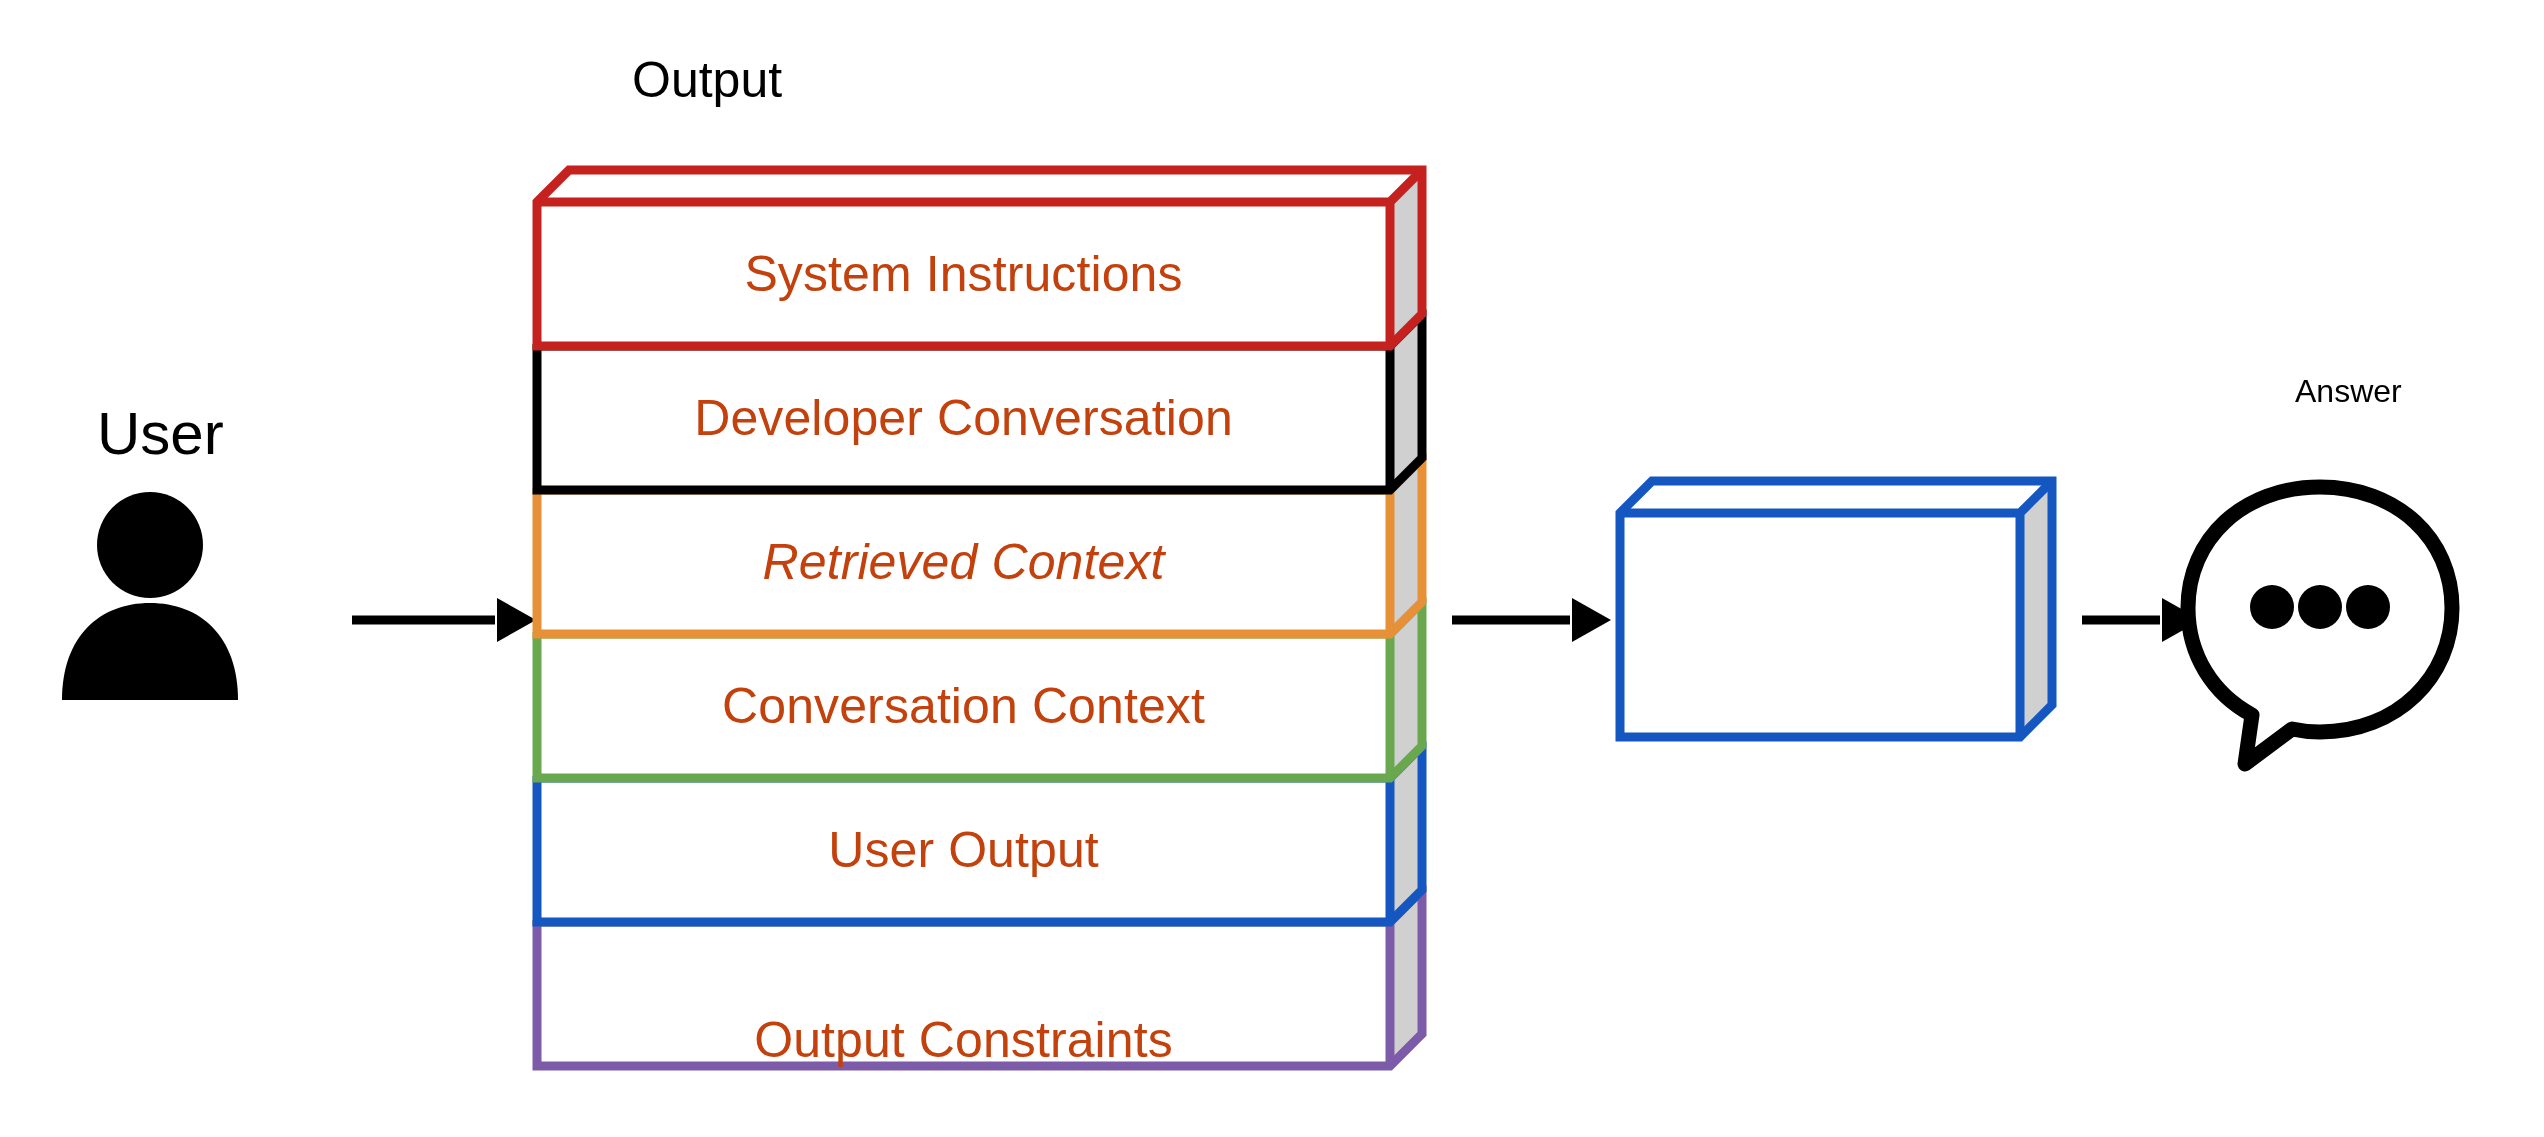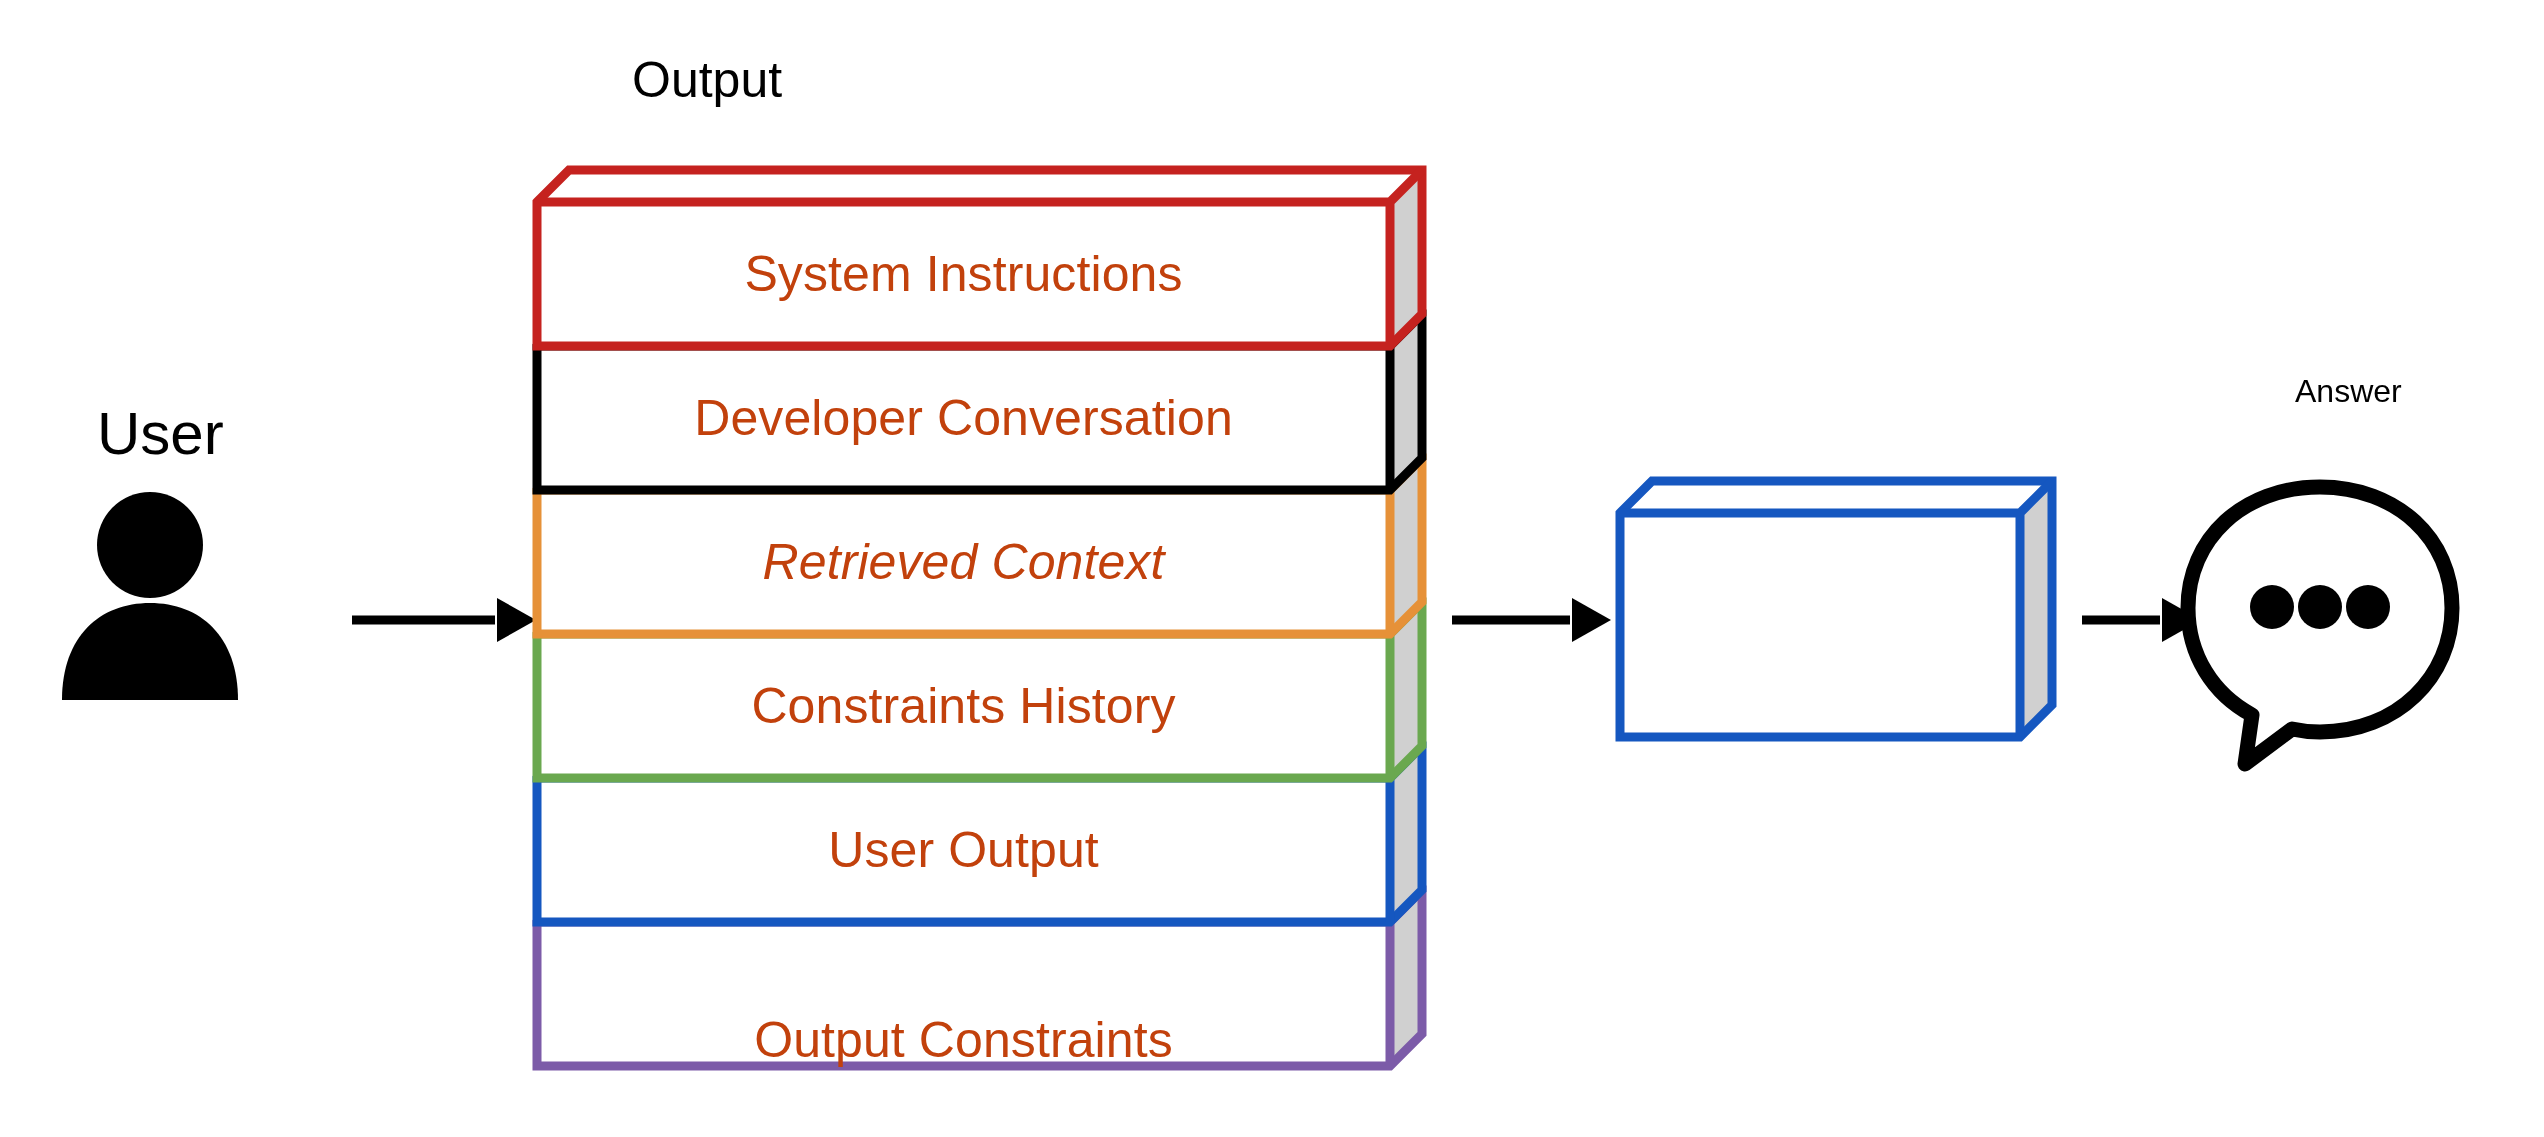--- a/index.html
+++ b/index.html
@@ -171,21 +171,21 @@
     <div class="lbl" id="user-title">User</div>
 
     <div class="lbl" id="answer-title">Answer</div>
 
     <div class="box-label" style="left:537px; top:202px; width:853px; height:144px;">System Instructions</div>
 
     <div class="box-label" style="left:537px; top:346px; width:853px; height:144px;">Developer Conversation</div>
 
     <div class="box-label" style="left:537px; top:490px; width:853px; height:144px;font-style:italic;">Retrieved Context</div>
 
-    <div class="box-label" style="left:537px; top:634px; width:853px; height:144px;">Constraints History</div>
+    <div class="box-label" style="left:537px; top:634px; width:853px; height:144px;">Conversation Context</div>
 
     <div class="box-label" style="left:537px; top:778px; width:853px; height:144px;">User Output</div>
 
     <div class="box-label" style="left:537px; top:968px; width:853px; height:144px;">Output Constraints</div>
 
 
   </div>
 </div>
 
 </body></html>

